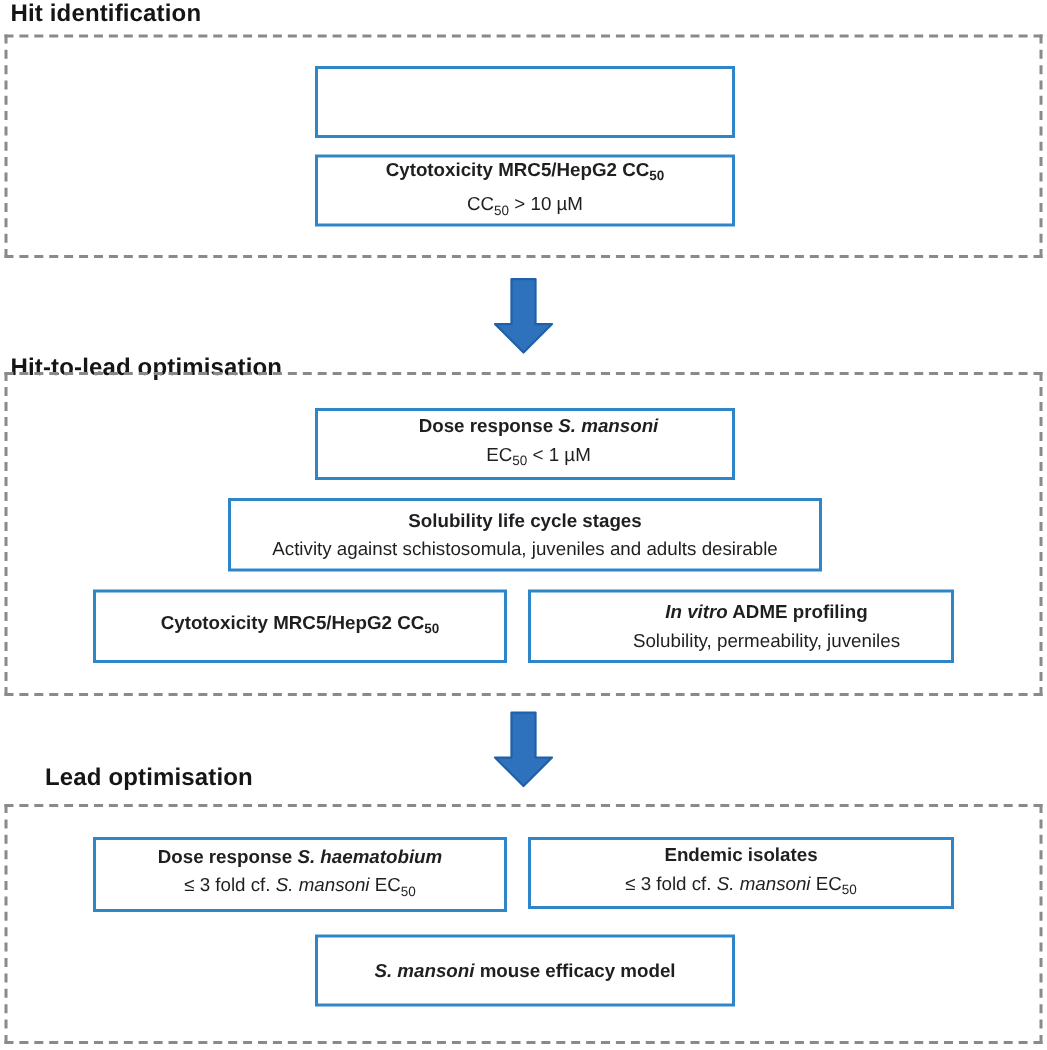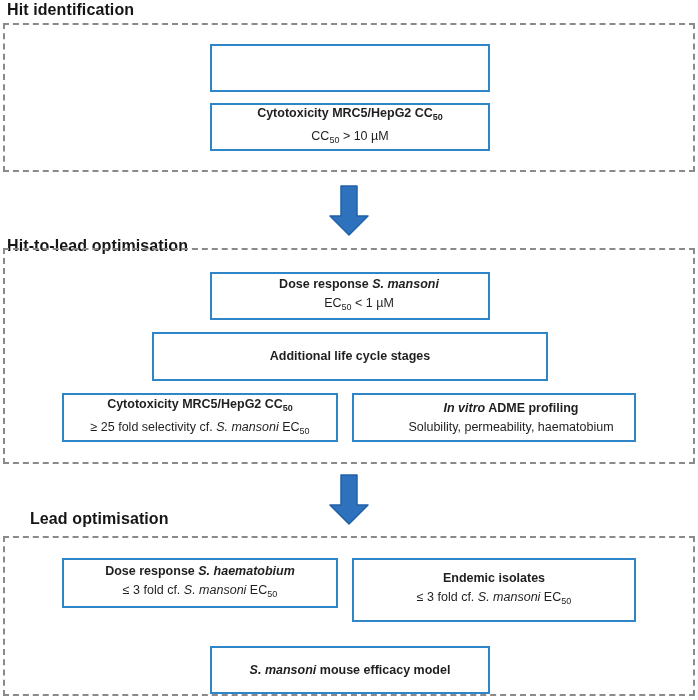--- a/index.html
+++ b/index.html
@@ -82,48 +82,48 @@
   <div class="section-title" style="left:7px; top:227px;margin-top:10px;">Hit-to-lead optimisation</div>
 
   <div class="dashed-region" style="left:3px; top:248px; width:692px; height:216px;"></div>
 
   <div class="node" style="left:210px; top:272px; width:280px; height:48px;padding-left:26px;">
     <div class="line"><span class="b">Dose response </span><span class="bi">S. mansoni</span></div>
     <div class="line"><span>EC</span><span class="sub">50</span><span> &lt; 1 µM</span></div>
   </div>
 
   <div class="node" style="left:152px; top:332px; width:396px; height:49px;">
-    <div class="line"><span class="b">Additional life cycle stages</span></div>
+    <div class="line"><span class="b">Solubility life cycle stages</span></div>
+    <div class="line wrap"><span>Activity against schistosomula, juveniles and adults desirable</span></div>
   </div>
 
   <div class="node" style="left:62px; top:393px; width:276px; height:49px;">
     <div class="line"><span class="b">Cytotoxicity MRC5/HepG2 CC</span><span class="bsub">50</span></div>
-    <div class="line"><span>≥ 25 fold selectivity cf. </span><span class="i">S. mansoni</span><span> EC</span><span class="sub">50</span></div>
   </div>
 
   <div class="node" style="left:352px; top:393px; width:284px; height:49px;padding-left:42px;">
     <div class="line"><span class="bi">In vitro</span><span class="b"> ADME profiling</span></div>
-    <div class="line"><span>Solubility, permeability, haematobium</span></div>
+    <div class="line"><span>Solubility, permeability, juveniles</span></div>
   </div>
 
   <svg class="arrow" style="left:328px; top:474px;" viewBox="0 0 42 52">
     <polygon points="13,1 29,1 29,31 40,31 21,50 2,31 13,31" stroke-width="1.5" stroke-linejoin="round" fill="#2e72be" stroke="#2060a8"></polygon>
   </svg>
 
   <div class="section-title" style="left:7px; top:510px;margin-left:23px;">Lead optimisation</div>
 
   <div class="dashed-region" style="left:3px; top:536px; width:692px; height:160px;"></div>
 
   <div class="node" style="left:62px; top:558px; width:276px; height:50px;">
     <div class="line"><span class="b">Dose response </span><span class="bi">S. haematobium</span></div>
     <div class="line"><span>≤ 3 fold cf. </span><span class="i">S. mansoni</span><span> EC</span><span class="sub">50</span></div>
   </div>
 
-  <div class="node" style="left:352px; top:558px; width:284px; height:64px;">
+  <div class="node" style="left:352px; top:558px; width:284px; height:48px;">
     <div class="line"><span class="b">Endemic isolates</span></div>
     <div class="line"><span>≤ 3 fold cf. </span><span class="i">S. mansoni</span><span> EC</span><span class="sub">50</span></div>
   </div>
 
-  <div class="node" style="left:210px; top:646px; width:280px; height:48px;">
+  <div class="node" style="left:210px; top:623px; width:280px; height:48px;">
     <div class="line"><span class="bi">S. mansoni</span><span class="b"> mouse efficacy model</span></div>
   </div>
 
 </div>
 
 </body></html>

